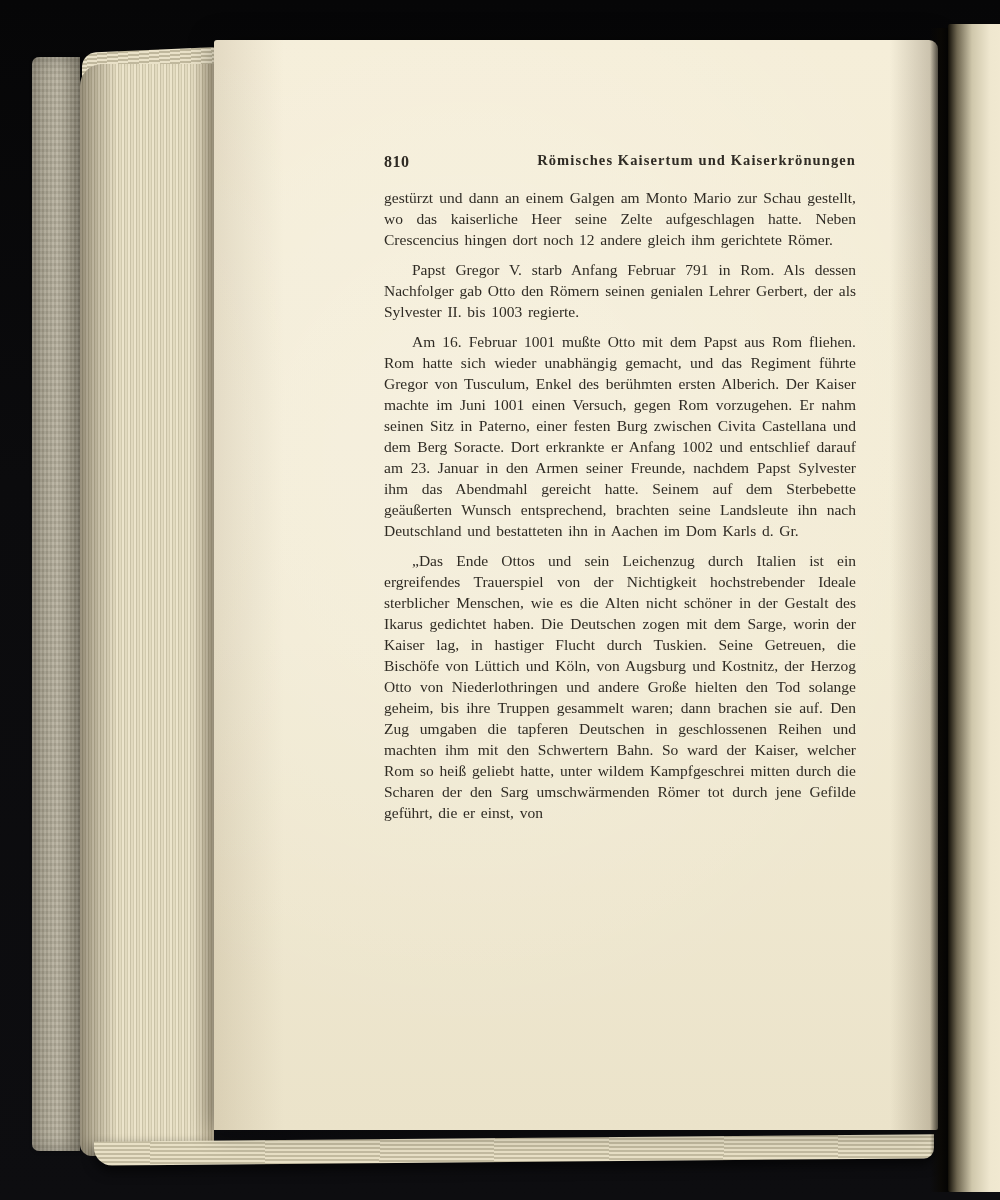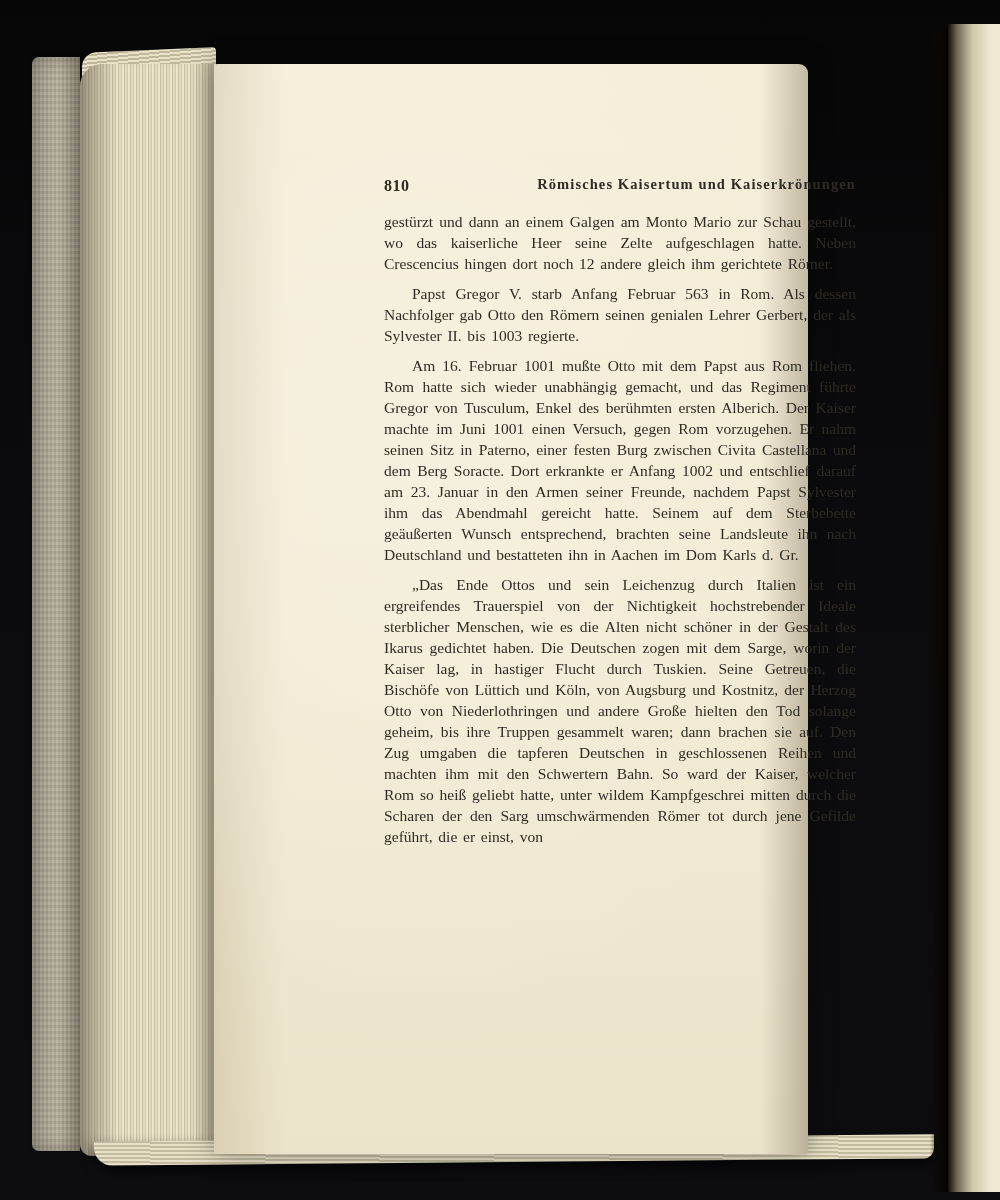--- a/index.html
+++ b/index.html
@@ -43,21 +43,21 @@
   .bottom-edges {
     position:absolute; left:94px; top:1138px; width:840px; height:24px;
     background: repeating-linear-gradient(181deg, #e8e0c6 0 2px, #c3bba0 2px 4px);
     transform: skewY(-0.5deg);
     border-radius: 0 0 10px 18px;
     box-shadow: 0 6px 12px rgba(0,0,0,0.6);
   }
 
   
   .page {
-    position:absolute; left:214px; top:64px; width:594px; height:1090px;
+    position:absolute; left:214px; top:40px; width:724px; height:1090px;
     background:
       radial-gradient(120% 90% at 35% 38%, rgba(255,255,255,0.22), rgba(255,255,255,0) 60%),
       linear-gradient(90deg, rgba(110,85,45,0.14) 0, rgba(0,0,0,0) 70px),
       linear-gradient(270deg, rgba(50,35,15,0.26) 0, rgba(0,0,0,0) 48px),
       linear-gradient(180deg, #f5eed9 0%, #f2ebd4 55%, #ebe3ca 100%);
     border-radius: 3px 9px 2px 0;
     box-shadow: 0 0 26px rgba(0,0,0,0.35);
   }
 
   .textblock {
@@ -100,21 +100,21 @@
   <div class="page-stack"></div>
   <div class="bottom-edges"></div>
 
   <div class="page">
     <div class="textblock">
       <div class="pagehead">
         <span class="pagenum">810</span>
         <span class="runhead">Römisches Kaisertum und Kaiserkrönungen</span>
       </div>
       <p class="para first">gestürzt und dann an einem Galgen am Monto Mario zur Schau gestellt, wo das kaiserliche Heer seine Zelte aufgeschlagen hatte. Neben Crescencius hingen dort noch 12 andere gleich ihm gerichtete Römer.</p>
-      <p class="para">Papst Gregor V. starb Anfang Februar 563 in Rom. Als dessen Nachfolger gab Otto den Römern seinen genialen Lehrer Gerbert, der als Sylvester II. bis 1003 regierte.</p>
+      <p class="para">Papst Gregor V. starb Anfang Februar 791 in Rom. Als dessen Nachfolger gab Otto den Römern seinen genialen Lehrer Gerbert, der als Sylvester II. bis 1003 regierte.</p>
       <p class="para">Am 16. Februar 1001 mußte Otto mit dem Papst aus Rom fliehen. Rom hatte sich wieder unabhängig gemacht, und das Regiment führte Gregor von Tusculum, Enkel des berühmten ersten Alberich. Der Kaiser machte im Juni 1001 einen Versuch, gegen Rom vorzugehen. Er nahm seinen Sitz in Paterno, einer festen Burg zwischen Civita Castellana und dem Berg Soracte. Dort erkrankte er Anfang 1002 und entschlief darauf am 23. Januar in den Armen seiner Freunde, nachdem Papst Sylvester ihm das Abendmahl gereicht hatte. Seinem auf dem Sterbebette geäußerten Wunsch entsprechend, brachten seine Landsleute ihn nach Deutschland und bestatteten ihn in Aachen im Dom Karls d. Gr.</p>
       <p class="para">„Das Ende Ottos und sein Leichenzug durch Italien ist ein ergreifendes Trauerspiel von der Nichtigkeit hochstrebender Ideale sterblicher Menschen, wie es die Alten nicht schöner in der Gestalt des Ikarus gedichtet haben. Die Deutschen zogen mit dem Sarge, worin der Kaiser lag, in hastiger Flucht durch Tuskien. Seine Getreuen, die Bischöfe von Lüttich und Köln, von Augsburg und Kostnitz, der Herzog Otto von Niederlothringen und andere Große hielten den Tod solange geheim, bis ihre Truppen gesammelt waren; dann brachen sie auf. Den Zug umgaben die tapferen Deutschen in geschlossenen Reihen und machten ihm mit den Schwertern Bahn. So ward der Kaiser, welcher Rom so heiß geliebt hatte, unter wildem Kampfgeschrei mitten durch die Scharen der den Sarg umschwärmenden Römer tot durch jene Gefilde geführt, die er einst, von</p>
     </div>
   </div>
 
   <div class="gutter"></div>
   <div class="facing-page"></div>
 
 </div>
 

